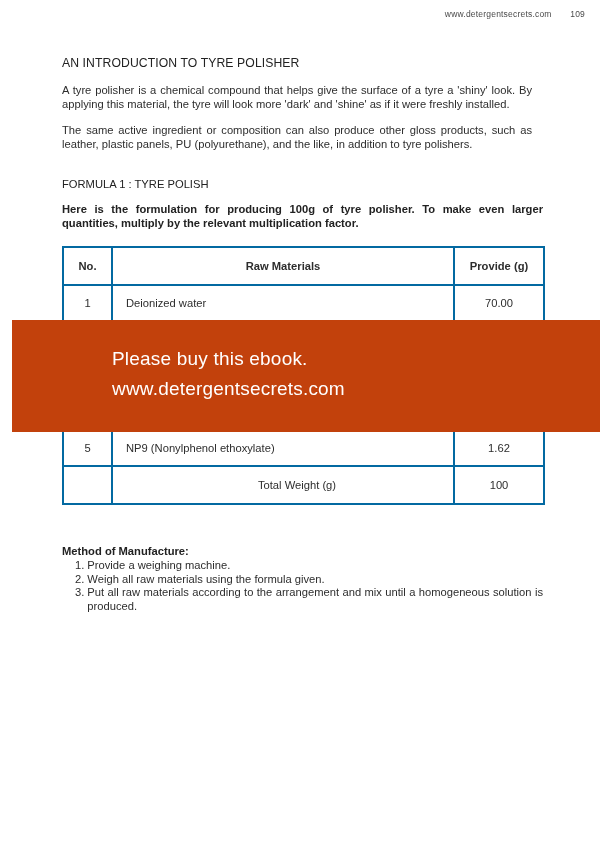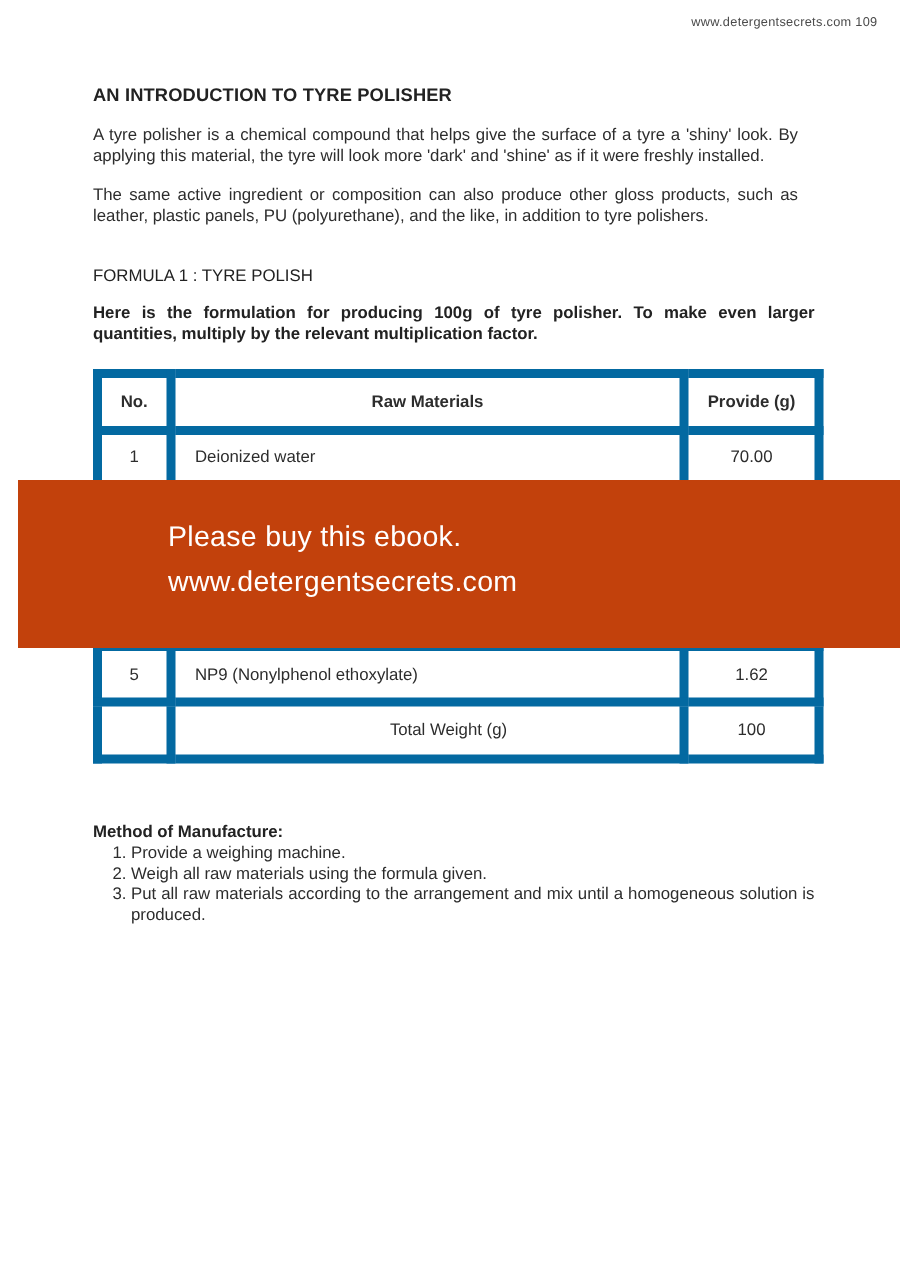--- a/index.html
+++ b/index.html
@@ -12,29 +12,29 @@
     overflow:hidden;
   }
 
   .page-header {
     position:absolute;
     top:9px; right:15px;
     font-size:8.5px;
     color:#4a4a4a;
     letter-spacing:0.2px;
   }
-  .page-header .page-num { margin-left:0; }
+  .page-header .page-num { margin-left:16px; }
 
   .content {
     padding:56px 57px 0 62px;
   }
 
   .intro-title {
     font-size:12.2px;
-    font-weight:bold;
+    font-weight:normal;
     margin:0 0 14px 0;
     letter-spacing:0.1px;
     color:#222;
   }
 
   .body-para {
     font-size:11.2px;
     line-height:13.5px;
     text-align:justify;
     margin:0 11px 13px 0;
@@ -62,21 +62,21 @@
     width:481px;
   }
   table.formula-table {
     border-collapse:collapse;
     width:481px;
     table-layout:fixed;
     font-size:11.2px;
     color:#2d2d2d;
   }
   .formula-table td, .formula-table th {
-    border:6px solid #0369a1;
+    border:2px solid #0369a1;
     padding:0;
     text-align:center;
     vertical-align:middle;
     overflow:hidden;
   }
   .formula-table th { font-weight:bold; }
   .col-no { width:49px; }
   .col-mat { width:342px; }
   .col-wt { width:90px; }
   tr.hdr-row   { height:38px; }

